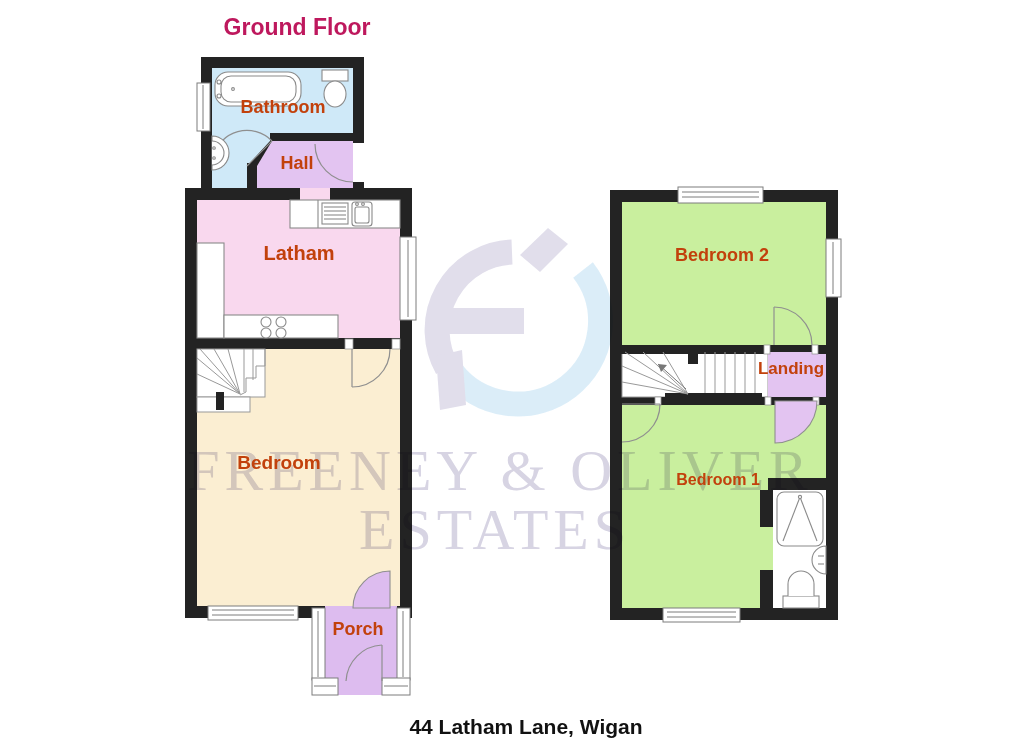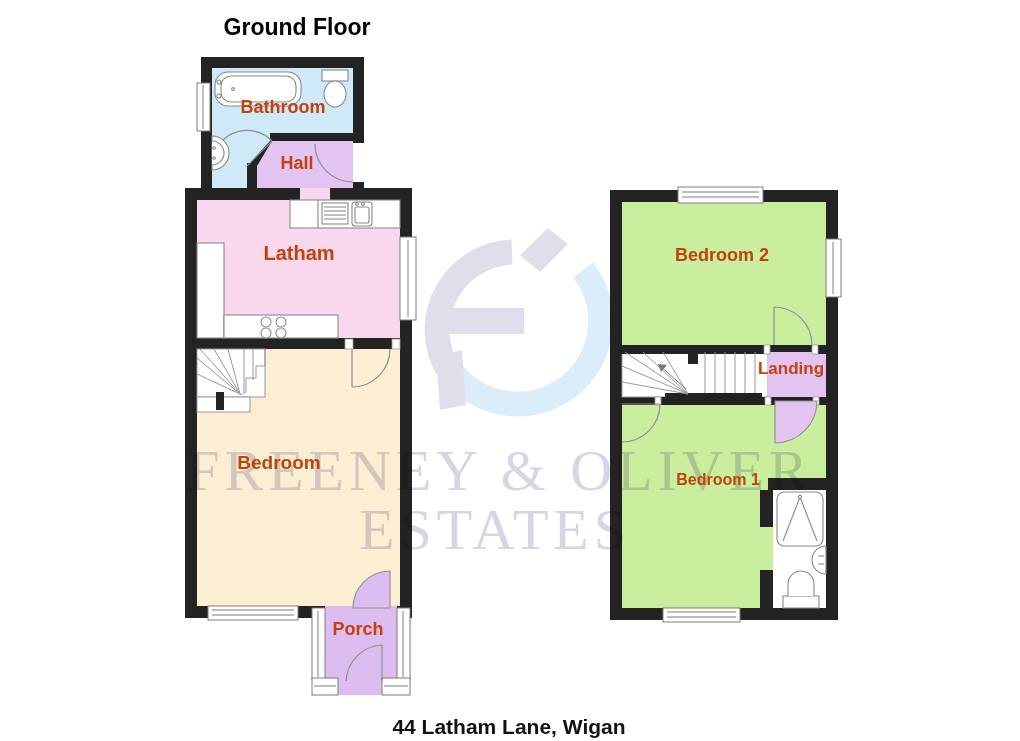--- a/index.html
+++ b/index.html
@@ -1,20 +1,20 @@
 <!DOCTYPE html>
 <html><head>
 <meta charset="utf-8">
 <style>
   html,body{margin:0;padding:0;background:#fff;}
   .canvas{position:relative;width:1020px;height:741px;background:#fff;overflow:hidden;
           font-family:"Liberation Sans",sans-serif;}
   .plan-svg{position:absolute;left:0;top:0;}
   .floor-title{position:absolute;transform:translate(-50%,-50%);font-weight:bold;
-               font-size:23px;color:#000000;white-space:nowrap;}
+               font-size:23px;color:#be185d;white-space:nowrap;}
   .room-label{position:absolute;transform:translate(-50%,-50%);font-weight:bold;
               color:#c2410c;white-space:nowrap;}
   .address{position:absolute;transform:translate(-50%,-50%);font-weight:bold;
            font-size:21px;color:#111;white-space:nowrap;}
   .watermark{position:absolute;left:0;top:0;width:840px;height:741px;pointer-events:none;
              mix-blend-mode:multiply;}
   .wm-line{position:absolute;transform:translate(-50%,-50%);
            font-family:"Liberation Serif",serif;color:#d7d4e3;
            font-size:58px;letter-spacing:5px;white-space:nowrap;}
 </style>
@@ -255,14 +255,14 @@
   <div class="room-label" style="left:283px;top:107px;font-size:18px;">Bathroom</div>
   <div class="room-label" style="left:297px;top:163px;font-size:18px;">Hall</div>
   <div class="room-label" style="left:299px;top:253px;font-size:20px;">Latham</div>
   <div class="room-label" style="left:279px;top:463px;font-size:19px;">Bedroom</div>
   <div class="room-label" style="left:358px;top:629px;font-size:18px;">Porch</div>
 
   <div class="room-label" style="left:722px;top:255px;font-size:18px;">Bedroom 2</div>
   <div class="room-label" style="left:791px;top:369px;font-size:17px;text-align:right;">Landing</div>
   <div class="room-label" style="left:718px;top:464px;font-size:16px;margin-top:16px;">Bedroom 1</div>
 
-  <div class="address" style="left:509px;top:727px;text-align:right;">44 Latham Lane, Wigan</div>
+  <div class="address" style="left:526px;top:727px;text-align:right;">44 Latham Lane, Wigan</div>
 </div>
 
 </body></html>

